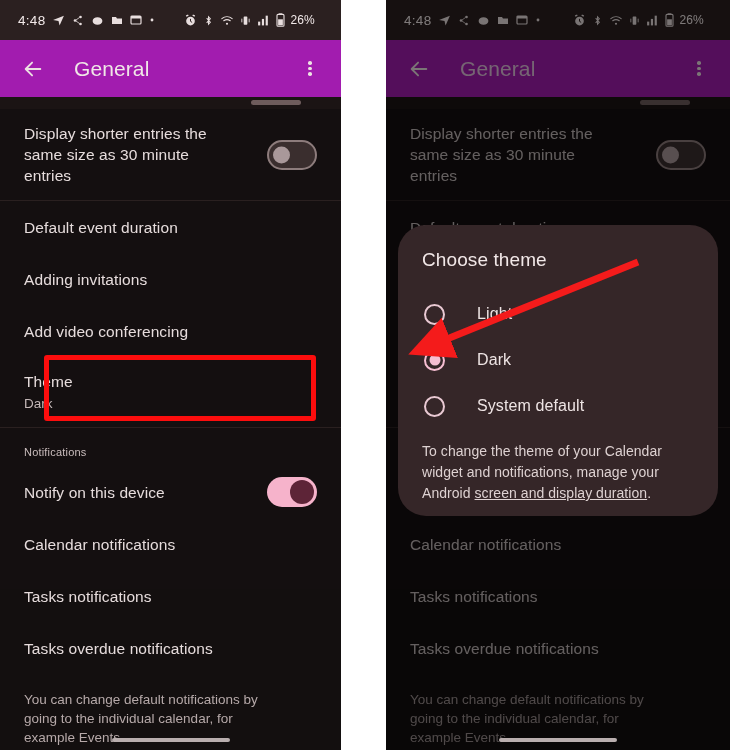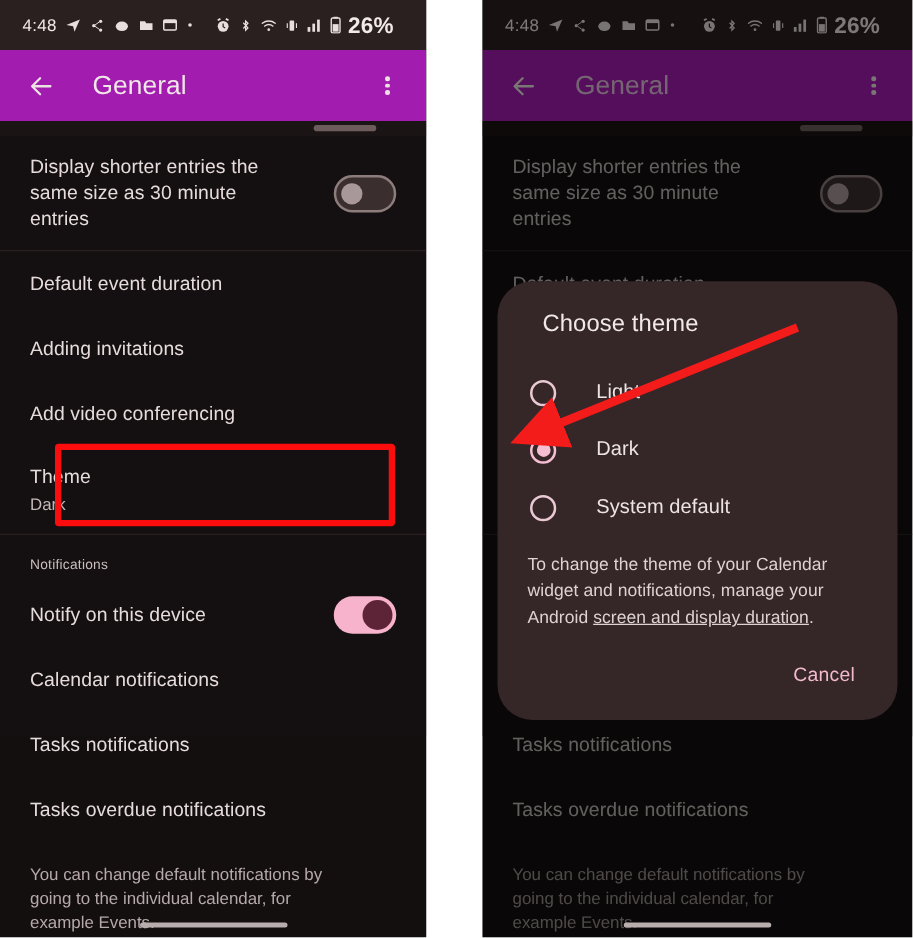--- a/index.html
+++ b/index.html
@@ -35,21 +35,21 @@
     padding: 0 26px 0 18px;
     color: #efe5e5;
     font-size: 13px;
     letter-spacing: .2px;
   }
   .sb-left { display: flex; align-items: center; gap: 7px; }
   .sb-time { font-size: 13.5px; color: #f2e9e9; letter-spacing: .3px; }
   .sb-right { margin-left: auto; display: flex; align-items: center; gap: 6px; }
   .sb-icon { display: inline-flex; align-items: center; justify-content: center; }
   .sb-icon svg { display: block; }
-  .sb-batt-text { font-size: 18px; color: #f2e9e9; margin-left: -1px; font-weight: bold; }
+  .sb-batt-text { font-size: 12px; color: #f2e9e9; margin-left: -1px; }
 
   
   .appbar {
     position: relative;
     height: 57px;
     background: #a21caf;
     display: flex;
     align-items: center;
     padding: 0 14px 0 16px;
   }
@@ -188,21 +188,20 @@
     width: 320px;
     background: #352628;
     border-radius: 28px;
     padding: 24px 24px 12px;
   }
   .dialog-title {
     font-size: 19px;
     color: #f2e8e8;
     letter-spacing: .1px;
     margin-bottom: 20px;
-    margin-left: 12px;
   }
   .radio-row {
     display: flex; align-items: center;
     height: 46px;
   }
   .radio {
     width: 21px; height: 21px;
     border-radius: 50%;
     border: 2px solid #e9c9d3;
     flex: 0 0 auto;
@@ -615,23 +614,20 @@
         <div class="radio checked"></div>
         <div class="radio-label">Dark</div>
       </div>
       <div class="radio-row">
         <div class="radio"></div>
         <div class="radio-label">System default</div>
       </div>
 
       <div class="dialog-body"><span>To change the theme of your Calendar widget and notifications, manage your Android </span><span class="dialog-link">screen and display duration</span><span>.</span></div>
 
-      <div class="dialog-actions">
-        <button class="cancel-btn">Cancel</button>
-      </div>
     </div>
 
     <div class="navbar">
       <div class="nav-pill"></div>
     </div>
 
     <svg class="arrow-layer" viewBox="0 0 344 750">
       <defs>
         <marker id="ah" markerWidth="7" markerHeight="7" refX="1.2" refY="3.5" orient="auto" markerUnits="strokeWidth">
           <path d="M0,0.4 L0,6.6 L6.4,3.5 z" fill="#f41b1b"></path>

